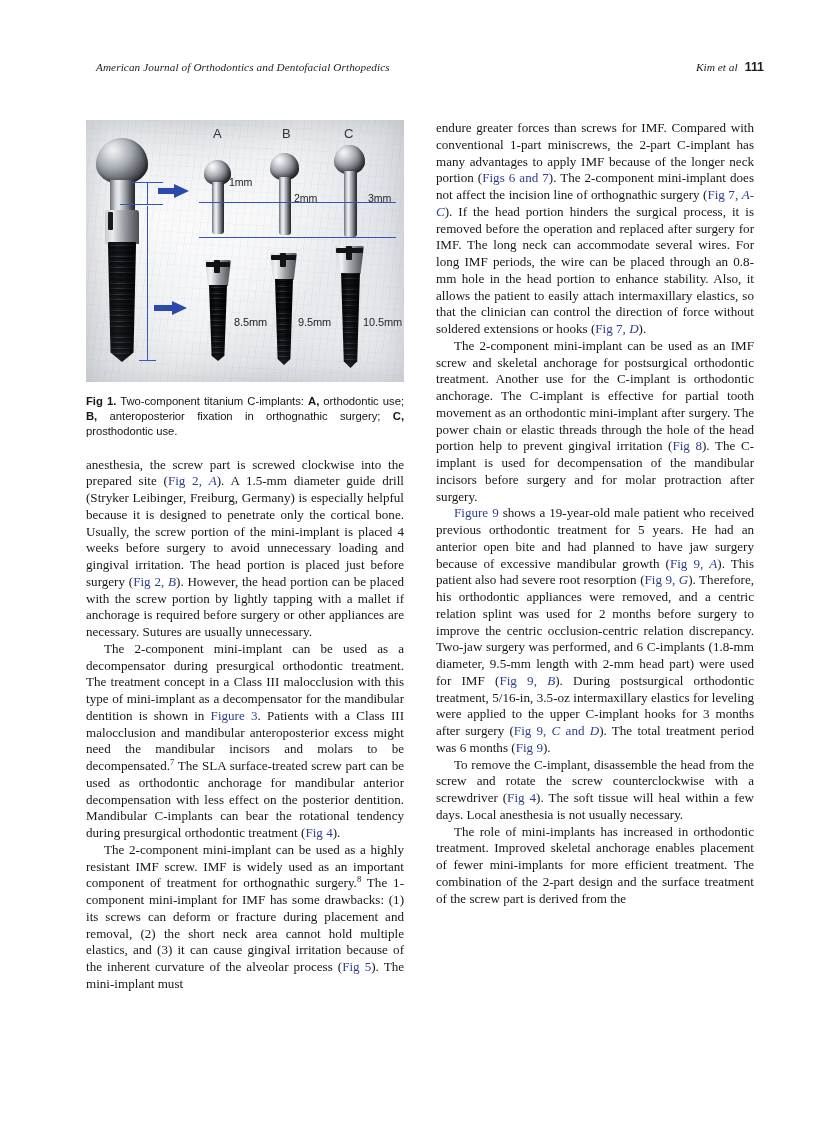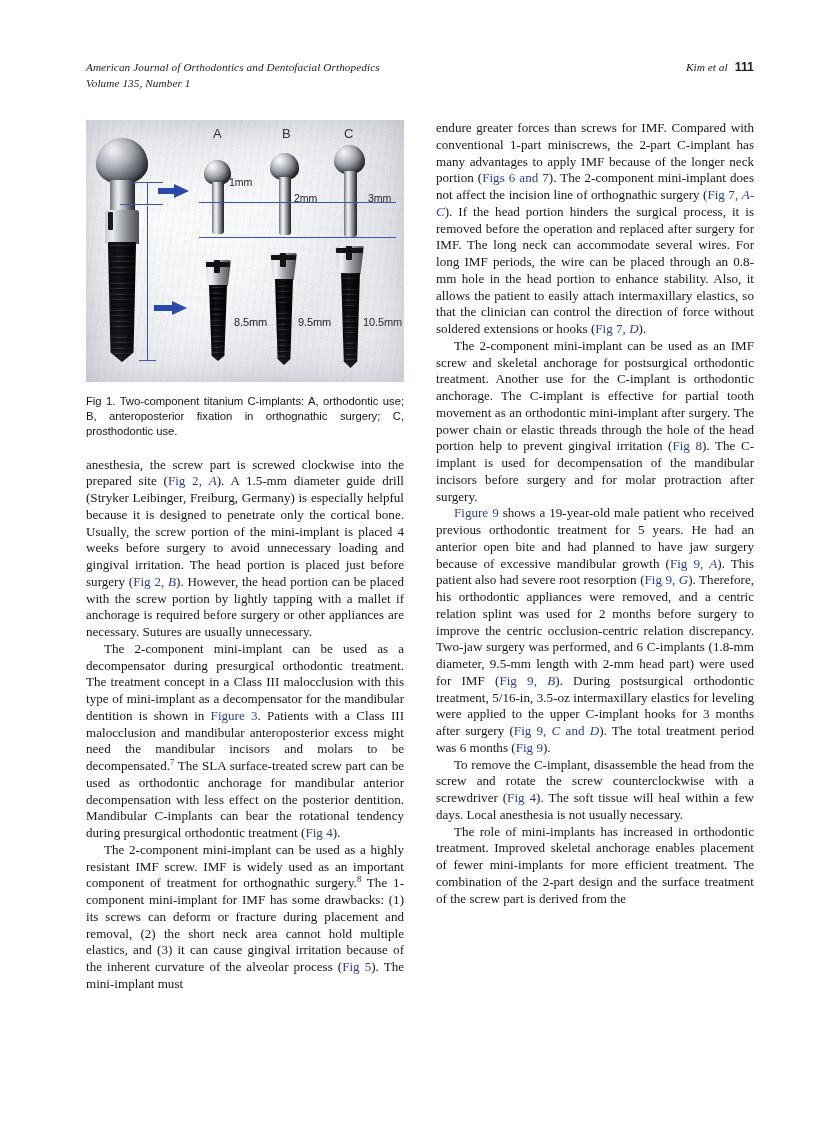--- a/index.html
+++ b/index.html
@@ -14,21 +14,21 @@
     background: #ffffff;
     margin: 0 auto;
     overflow: hidden;
     font-family: "Liberation Serif", "DejaVu Serif", serif;
     color: #1a1a1a;
   }
 
   
   .running-head {
     position: absolute;
-    left: 86px;
+    left: 96px;
     top: 60px;
     width: 668px;
     display: flex;
     justify-content: space-between;
     align-items: flex-start;
   }
   .rh-left {
     font-style: italic;
     font-size: 11.2px;
     line-height: 15.5px;
@@ -166,21 +166,21 @@
   
   .fig-caption {
     margin-top: 12px;
     font-family: "Liberation Sans", sans-serif;
     font-size: 11.3px;
     line-height: 15.2px;
     color: #161616;
     text-align: justify;
     letter-spacing: -.05px;
   }
-  .fig-caption b { font-weight: normal; }
+  .fig-caption b { font-weight: bold; }
 
   
   .body {
     margin-top: 17px;
     font-size: 13.1px;
     line-height: 16.75px;
     text-align: justify;
     text-justify: inter-word;
     hyphens: none;
     color: #17171a;
@@ -206,21 +206,20 @@
   }
 </style>
 </head>
 <body>
 
 <div class="page">
 
   <div class="running-head">
     <div class="rh-left">
       <div>American Journal of Orthodontics and Dentofacial Orthopedics</div>
-      <div class="vol">Volume 135, Number 1</div>
     </div>
     <div class="rh-right">
       <span class="authors">Kim et al</span><span class="pageno">111</span>
     </div>
   </div>
 
   <div class="col col-left">
 
     <figure class="figure" style="margin:0;">
       <div class="fig-image">

